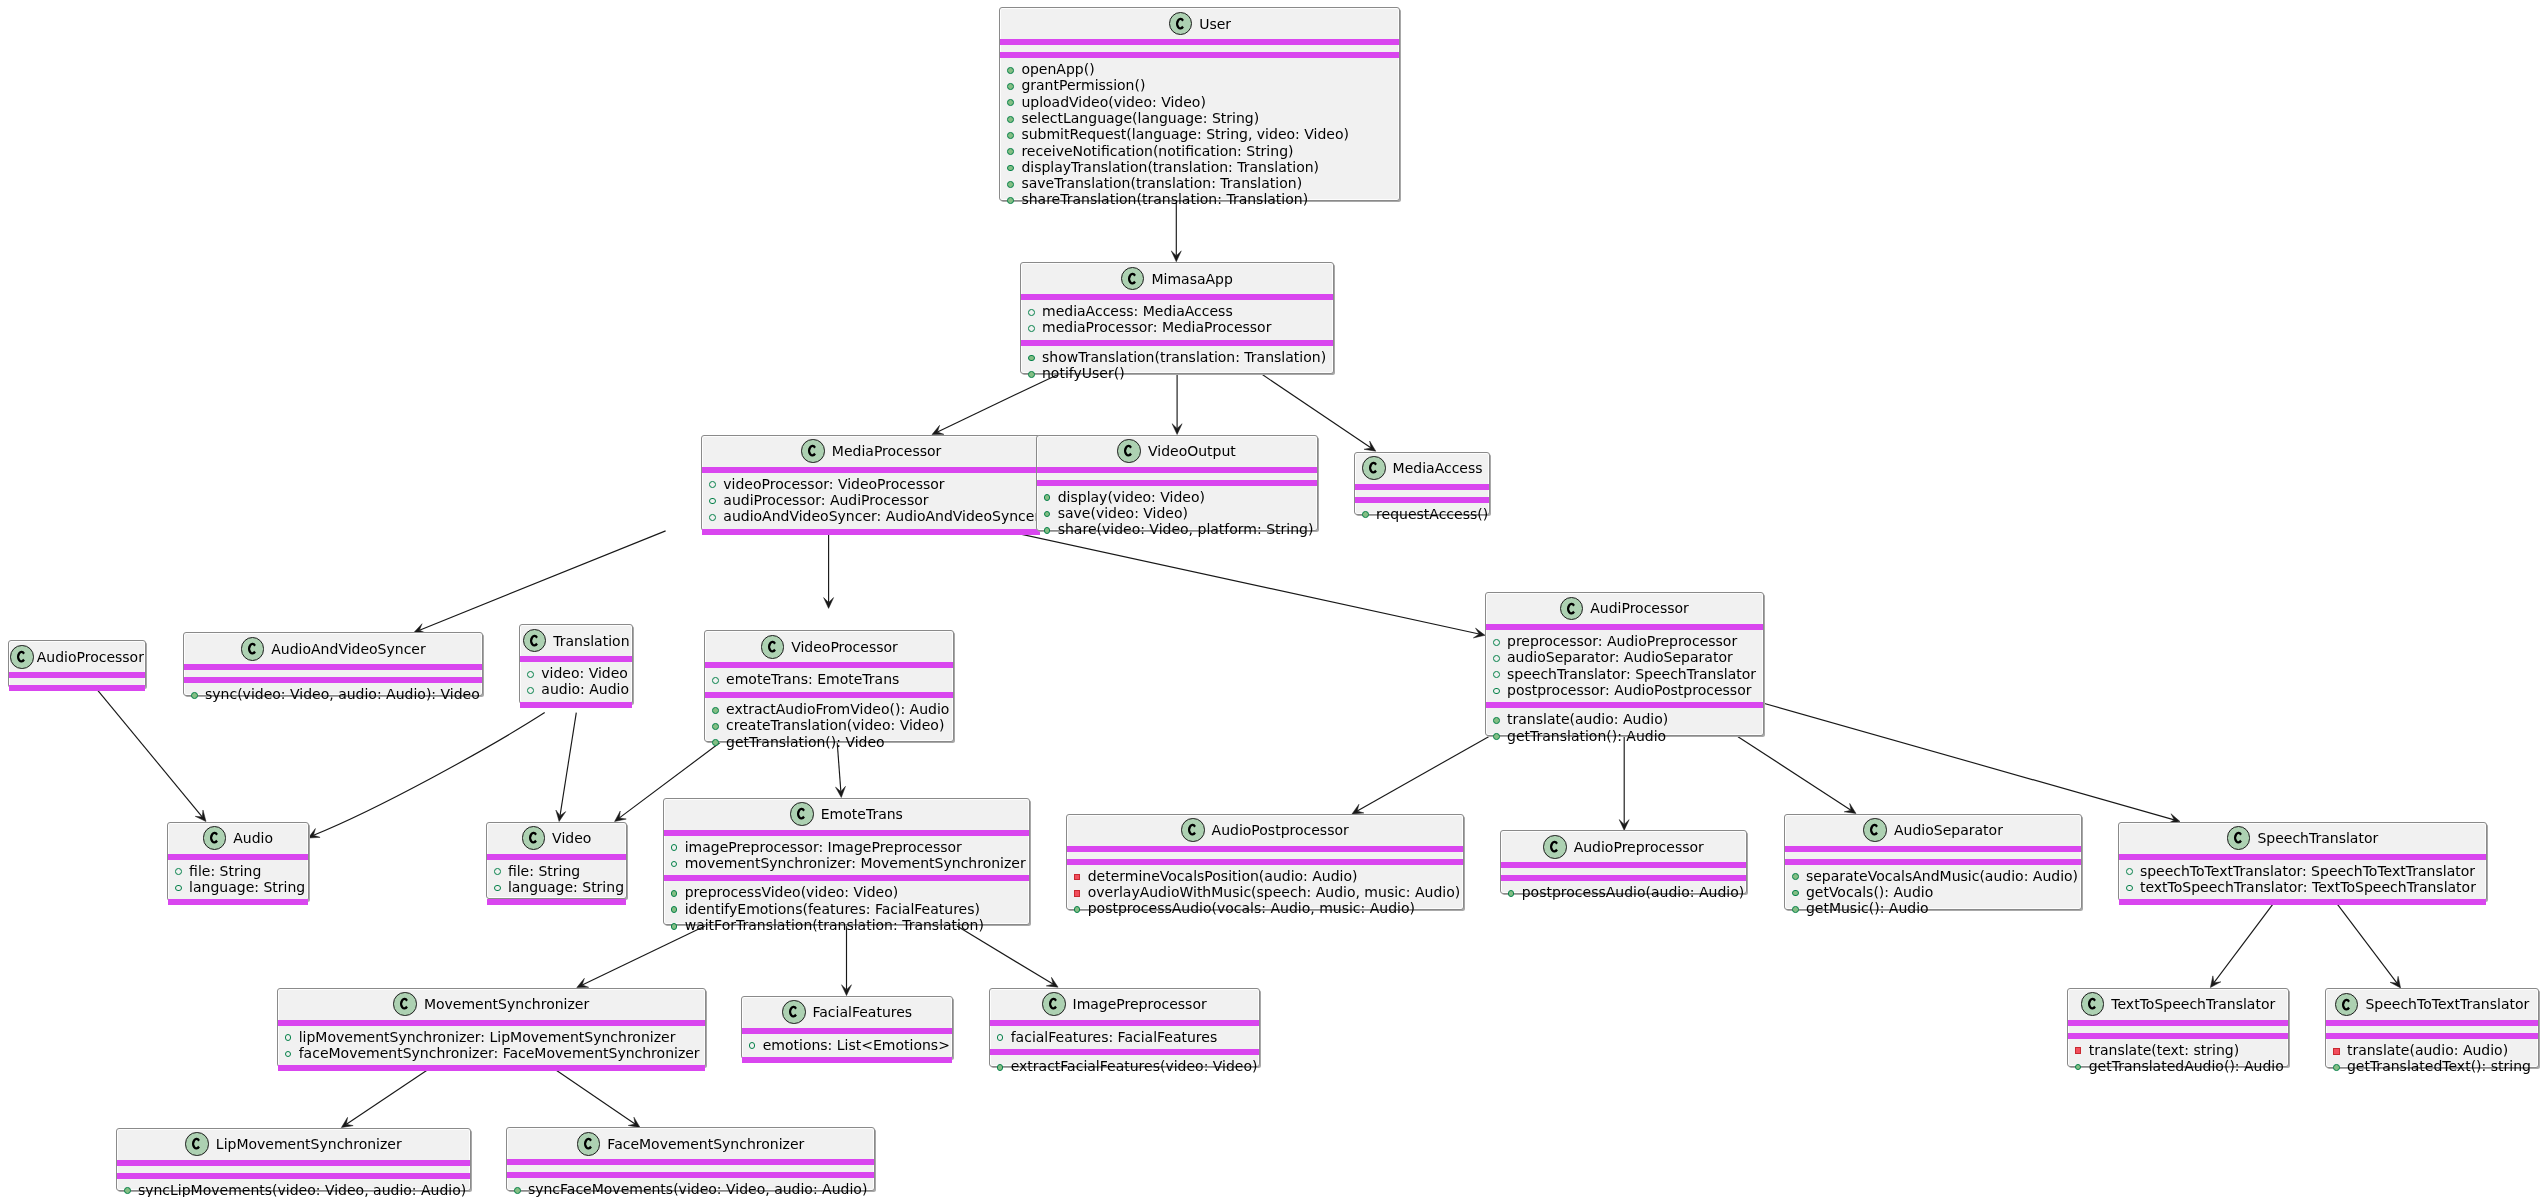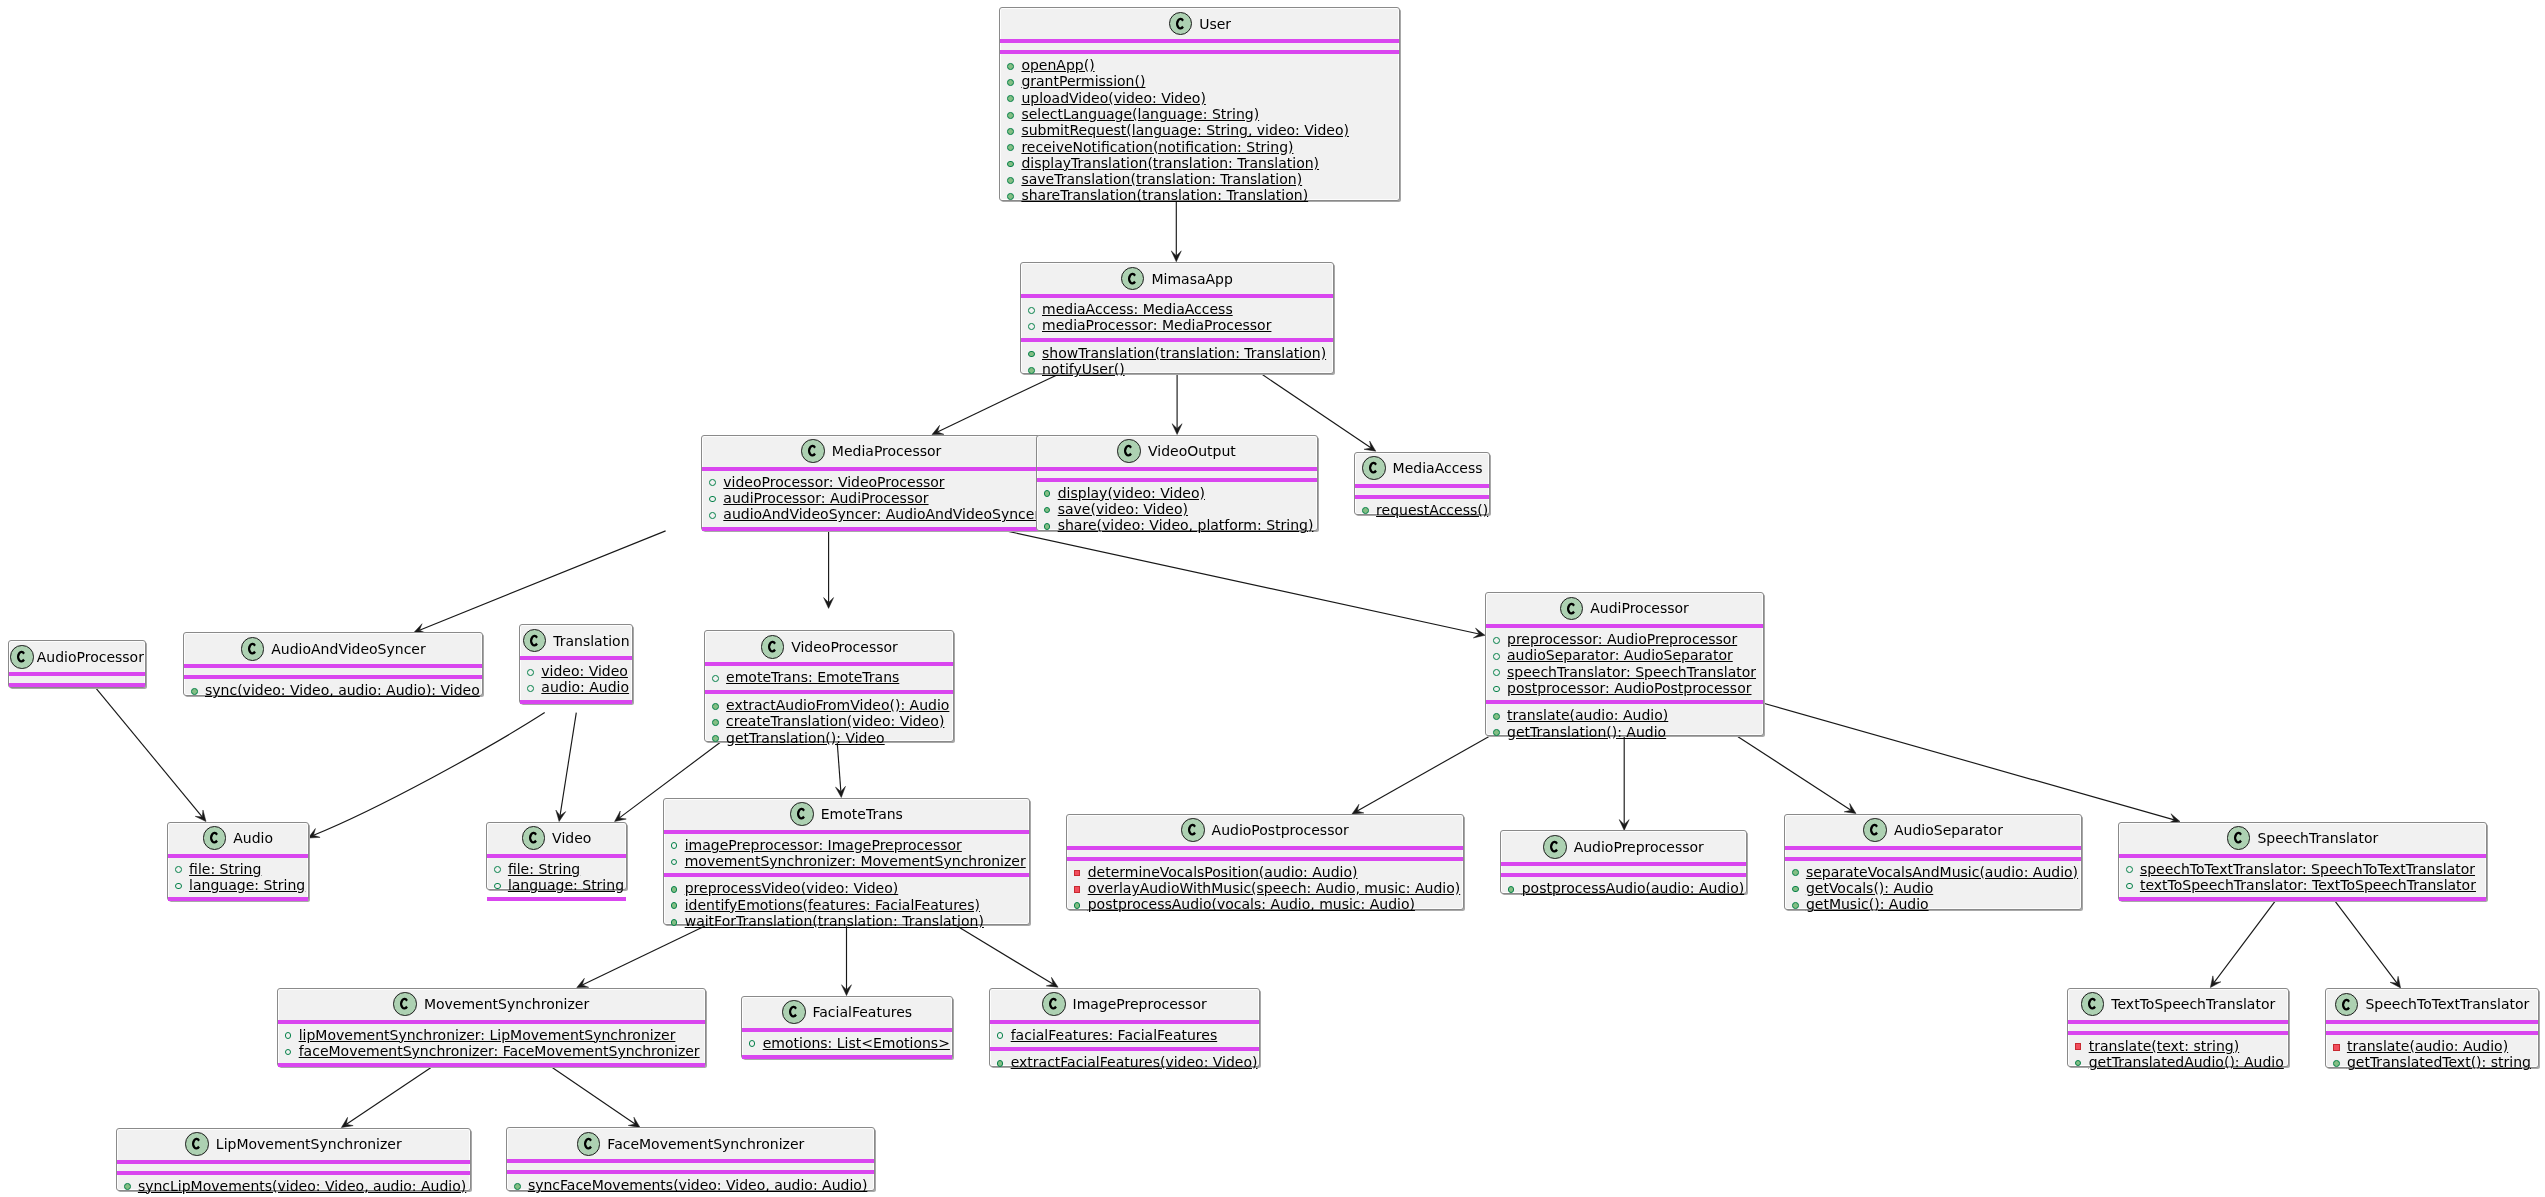--- a/index.html
+++ b/index.html
@@ -10,21 +10,21 @@
   #edges line,#edges path{stroke:#181818;stroke-width:1.15;fill:none;}
   #edges polygon{fill:#181818;stroke:#181818;stroke-width:0.5;stroke-linejoin:miter;}
   .uclass{position:absolute;box-sizing:border-box;background:#F1F1F1;
           border:1px solid #8A8A8A;border-radius:3px;
           box-shadow:inset 0 0 0 1px #FDFDFD, 1.5px 1.5px 0 -0.5px #A8A8A8;}
   .uhead{position:relative;height:31px;display:flex;align-items:center;justify-content:center;}
   .ucircle{width:23.6px;height:23.6px;border-radius:50%;background:#ADD1B2;border:1.25px solid #1B1B1B;
            box-sizing:border-box;display:block;position:relative;margin-right:7px;flex:0 0 auto;}
   .ucircle svg{position:absolute;left:0;top:0;width:100%;height:100%;display:block;}
   .utitle{font-size:14px;color:#000;white-space:nowrap;line-height:16px;}
-  .ucomp{border-top:4px solid #d946ef;padding:3.1px 0 4.1px 0;text-decoration:underline;}
+  .ucomp{border-top:6px solid #d946ef;padding:3.1px 0 4.1px 0;}
   .ucomp.empty{padding:0;height:7px;}
   .urow{height:16.3px;line-height:16.3px;white-space:nowrap;position:relative;padding-left:21px;
         font-size:14px;color:#000;}
   .umark{position:absolute;left:6.9px;top:9.2px;width:6.8px;height:6.8px;margin-top:-3.4px;box-sizing:border-box;}
   .umark.pub{border-radius:50%;background:#84BE84;border:1.2px solid #038048;}
   .umark.prot{border-radius:50%;background:transparent;border:1.25px solid #038048;}
   .umark.priv{background:#F24D5C;border:1.2px solid #C82930;}
 
 </style>
 </head>
@@ -253,21 +253,21 @@
             </svg>
           </span>
           <span class="utitle">Audio</span>
         </div>
         <div class="ucomp">
           <div class="urow"><span class="umark prot"></span><span>file: String</span></div>
           <div class="urow"><span class="umark prot"></span><span>language: String</span></div>
         </div>
         <div class="ucomp empty"></div>
       </div>
-      <div class="uclass" style="left: 485.9px; top: 821.5px; width: 141.1px; height: 68px;">
+      <div class="uclass" style="left: 485.9px; top: 821.5px; width: 141.1px; height: 77px;">
         <div class="uhead">
           <span class="ucircle" style="margin-right: 7px;">
             <svg viewBox="0 0 23.6 23.6" xmlns="http://www.w3.org/2000/svg">
               <path d="M 15.24 15.76 A 4.95 6.40 0 1 1 15.24 7.54 L 13.25 9.24 A 2.35 3.75 0 1 0 13.25 14.06 Z" fill="#000000"></path>
             </svg>
           </span>
           <span class="utitle">Video</span>
         </div>
         <div class="ucomp">
           <div class="urow"><span class="umark prot"></span><span>file: String</span></div>

